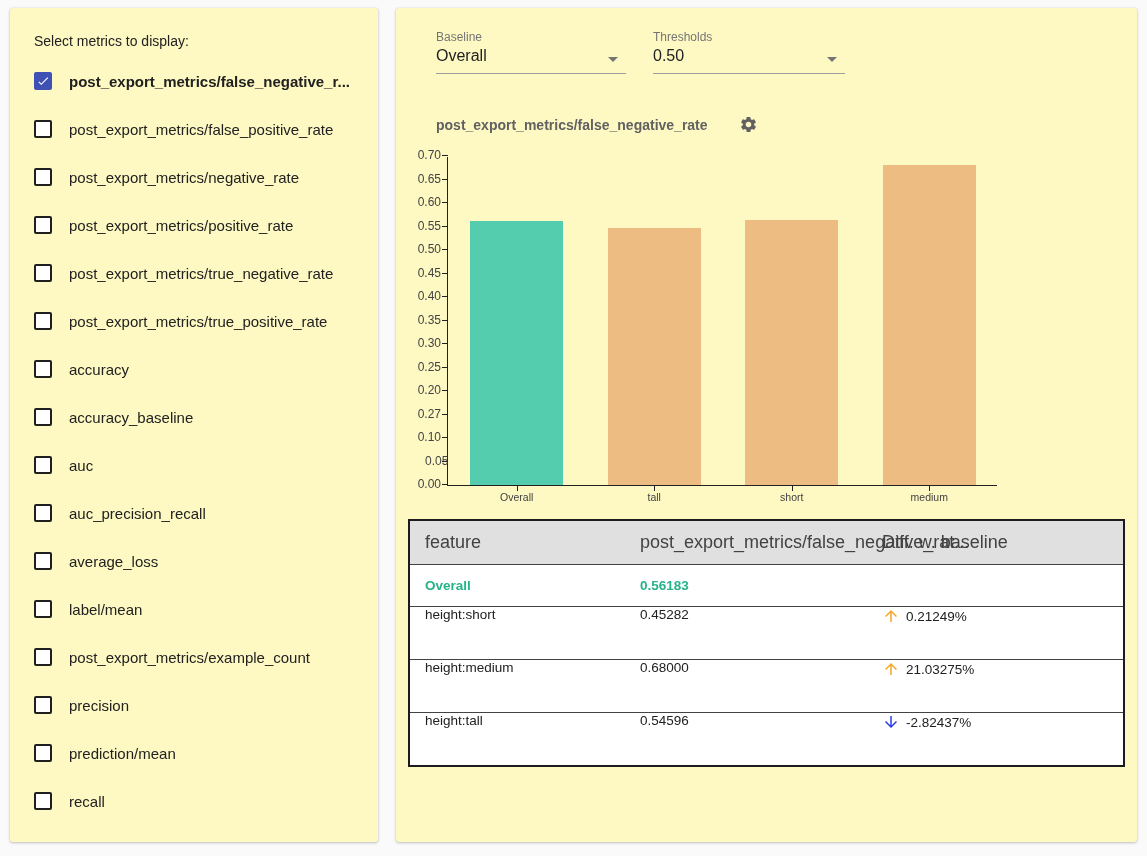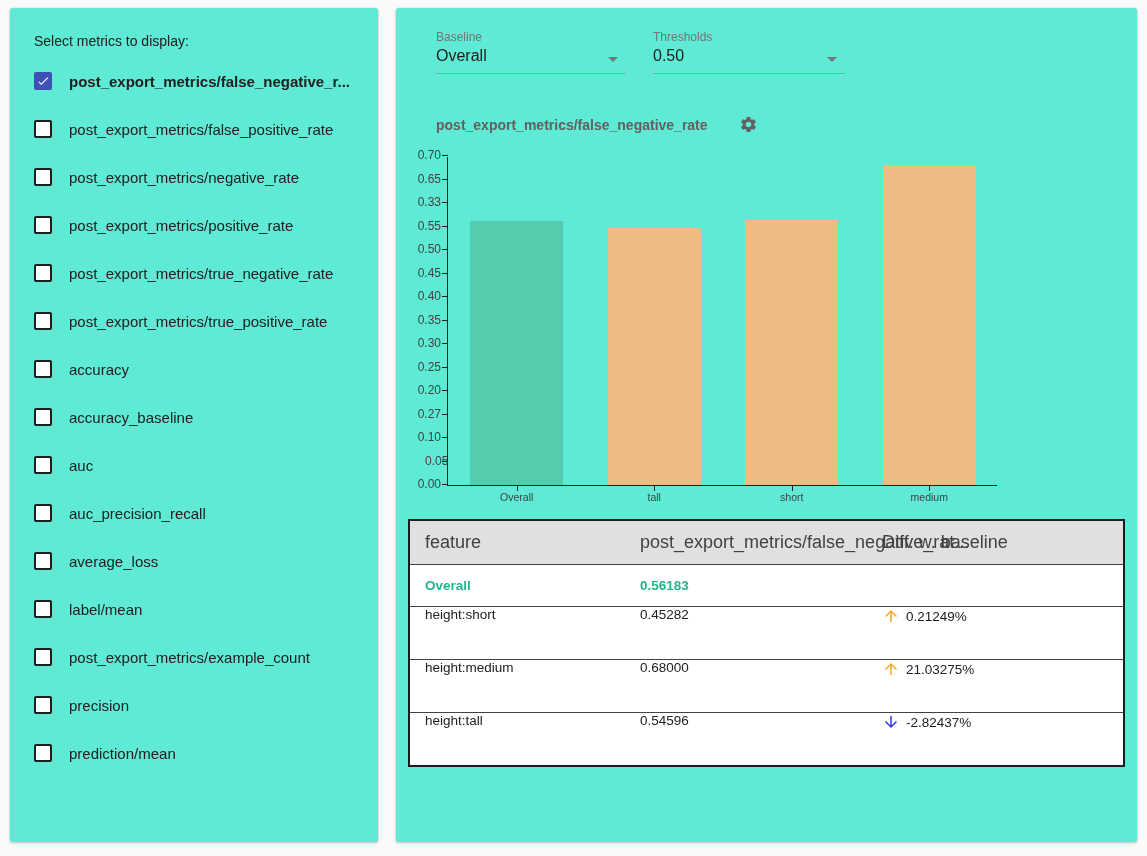--- a/index.html
+++ b/index.html
@@ -1,19 +1,19 @@
 <!DOCTYPE html>
 <html><head>
 <meta charset="utf-8">
 <style>
   * { margin:0; padding:0; box-sizing:border-box; }
   html,body { width:1147px; height:856px; background:#fafafa; overflow:hidden;
     font-family:"Liberation Sans","DejaVu Sans",sans-serif; }
   .page { position:relative; width:1147px; height:856px; }
-  .card { position:absolute; background:#5eead4; border-radius:3px;
+  .card { position:absolute; background:#fef9c3; border-radius:3px;
     box-shadow:0 1px 3px rgba(0,0,0,0.22), 0 0 2px rgba(0,0,0,0.10); }
 
   
   .sidebar { left:10px; top:8px; width:368px; height:834px; padding:25px 16px 10px 24px; }
   .sidebar-title { font-size:14px; color:#212121; margin-bottom:8px; }
   .metric-item { height:48px; display:flex; align-items:center; gap:17px; cursor:pointer; }
   .checkbox { width:18px; height:18px; flex:0 0 18px; border:2px solid #1f1f1f;
     border-radius:2px; background:#fff; display:flex; align-items:center; justify-content:center; }
   .checkbox.checked { border-color:#3f51b5; background:#3f51b5; }
   .checkbox svg { width:16px; height:16px; }
@@ -130,20 +130,24 @@
           <span class="checkbox"></span>
           <span class="metric-label">post_export_metrics/example_count</span>
         </div>
         <div class="metric-item">
           <span class="checkbox"></span>
           <span class="metric-label">precision</span>
         </div>
         <div class="metric-item">
           <span class="checkbox"></span>
           <span class="metric-label">prediction/mean</span>
+        </div>
+        <div class="metric-item">
+          <span class="checkbox"></span>
+          <span class="metric-label">recall</span>
         </div>
       </div>
   </div>
 
   <div class="card main">
 
     <div class="select-field baseline">
       <div class="select-label">Baseline</div>
       <div class="select-value-row">
         <span class="select-value">Overall</span>
@@ -186,21 +190,21 @@
         <div class="ytick-label" style="bottom: 158.5px;">0.35</div>
         <div class="ytick-mark" style="bottom: 164.5px;"></div>
         <div class="ytick-label" style="bottom: 182px;">0.40</div>
         <div class="ytick-mark" style="bottom: 188px;"></div>
         <div class="ytick-label" style="bottom: 205.5px;">0.45</div>
         <div class="ytick-mark" style="bottom: 211.5px;"></div>
         <div class="ytick-label" style="bottom: 229px;">0.50</div>
         <div class="ytick-mark" style="bottom: 235px;"></div>
         <div class="ytick-label" style="bottom: 252.5px;">0.55</div>
         <div class="ytick-mark" style="bottom: 258.5px;"></div>
-        <div class="ytick-label" style="bottom: 276px;">0.33</div>
+        <div class="ytick-label" style="bottom: 276px;">0.60</div>
         <div class="ytick-mark" style="bottom: 282px;"></div>
         <div class="ytick-label" style="bottom: 299.5px;">0.65</div>
         <div class="ytick-mark" style="bottom: 305.5px;"></div>
         <div class="ytick-label" style="bottom: 323px;">0.70</div>
         <div class="ytick-mark" style="bottom: 329px;"></div>
         <div class="bar" style="left: 22.25px; height: 264.06px; background: rgb(84, 204, 174);"></div>
         <div class="xtick-mark" style="left: 68.75px;"></div>
         <div class="xtick-label" style="left: 68.75px;">Overall</div>
         <div class="bar" style="left: 159.75px; height: 256.601px; background: rgb(236, 188, 131);"></div>
         <div class="xtick-mark" style="left: 206.25px;"></div>

